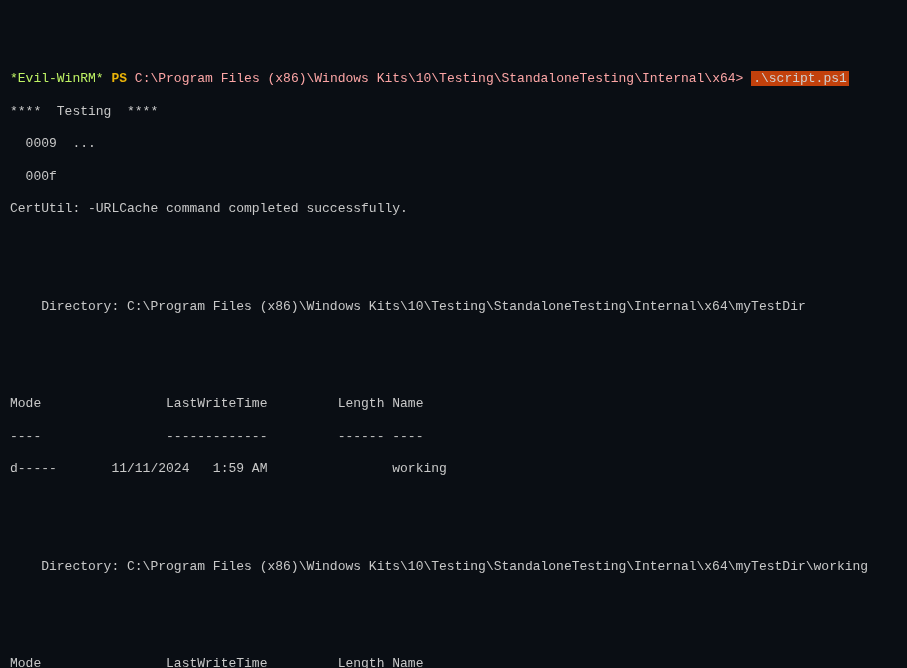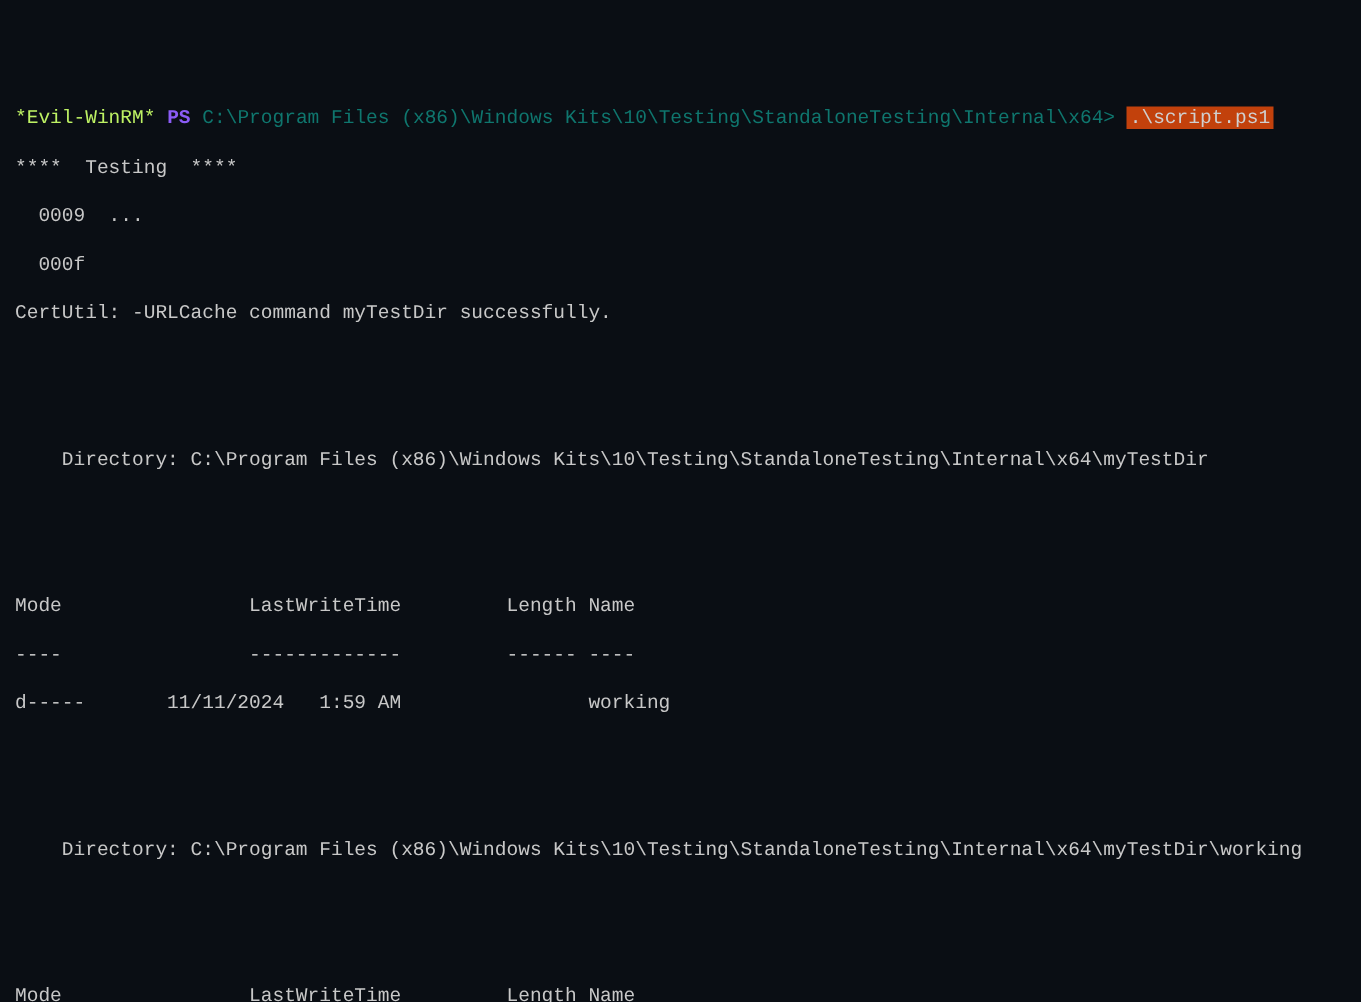--- a/index.html
+++ b/index.html
@@ -6,35 +6,35 @@
       background: #0a0e14;
       color: #c8c8c8;
       font-family: 'Consolas', 'Monaco', 'Courier New', monospace;
       font-size: 13px;
       line-height: 1.25;
       margin: 0;
       padding: 6px 10px;
       white-space: pre;
     }
     .red { color: #bef264; }
-    .yellow { color: #8b5cf6; font-weight: bold; text-align: center; }
-    .white { color: #0f766e; }
+    .yellow { color: #eab308; font-weight: bold; text-align: center; }
+    .white { color: #fca5a5; }
     .cmd-highlight { background: #c2410c; color: #d0d0d0; padding: 0 2px; }
     .line { display: block; }
   </style>
 </head>
 <body>
 
 
 
 <span class="line"><span class="red">*Evil-WinRM*</span> <span class="yellow">PS</span> <span class="white">C:\Program Files (x86)\Windows Kits\10\Testing\StandaloneTesting\Internal\x64&gt;</span> <span class="cmd-highlight">.\script.ps1</span></span>
 <span class="line">****  Testing  ****</span>
 <span class="line">  0009  ...</span>
 <span class="line">  000f</span>
-<span class="line">CertUtil: -URLCache command myTestDir successfully.</span>
+<span class="line">CertUtil: -URLCache command completed successfully.</span>
 <span class="line">&nbsp;</span>
 <span class="line">&nbsp;</span>
 <span class="line">    Directory: C:\Program Files (x86)\Windows Kits\10\Testing\StandaloneTesting\Internal\x64\myTestDir</span>
 <span class="line">&nbsp;</span>
 <span class="line">&nbsp;</span>
 <span class="line">Mode                LastWriteTime         Length Name</span>
 <span class="line">----                -------------         ------ ----</span>
 <span class="line">d-----       11/11/2024   1:59 AM                working</span>
 <span class="line">&nbsp;</span>
 <span class="line">&nbsp;</span>

